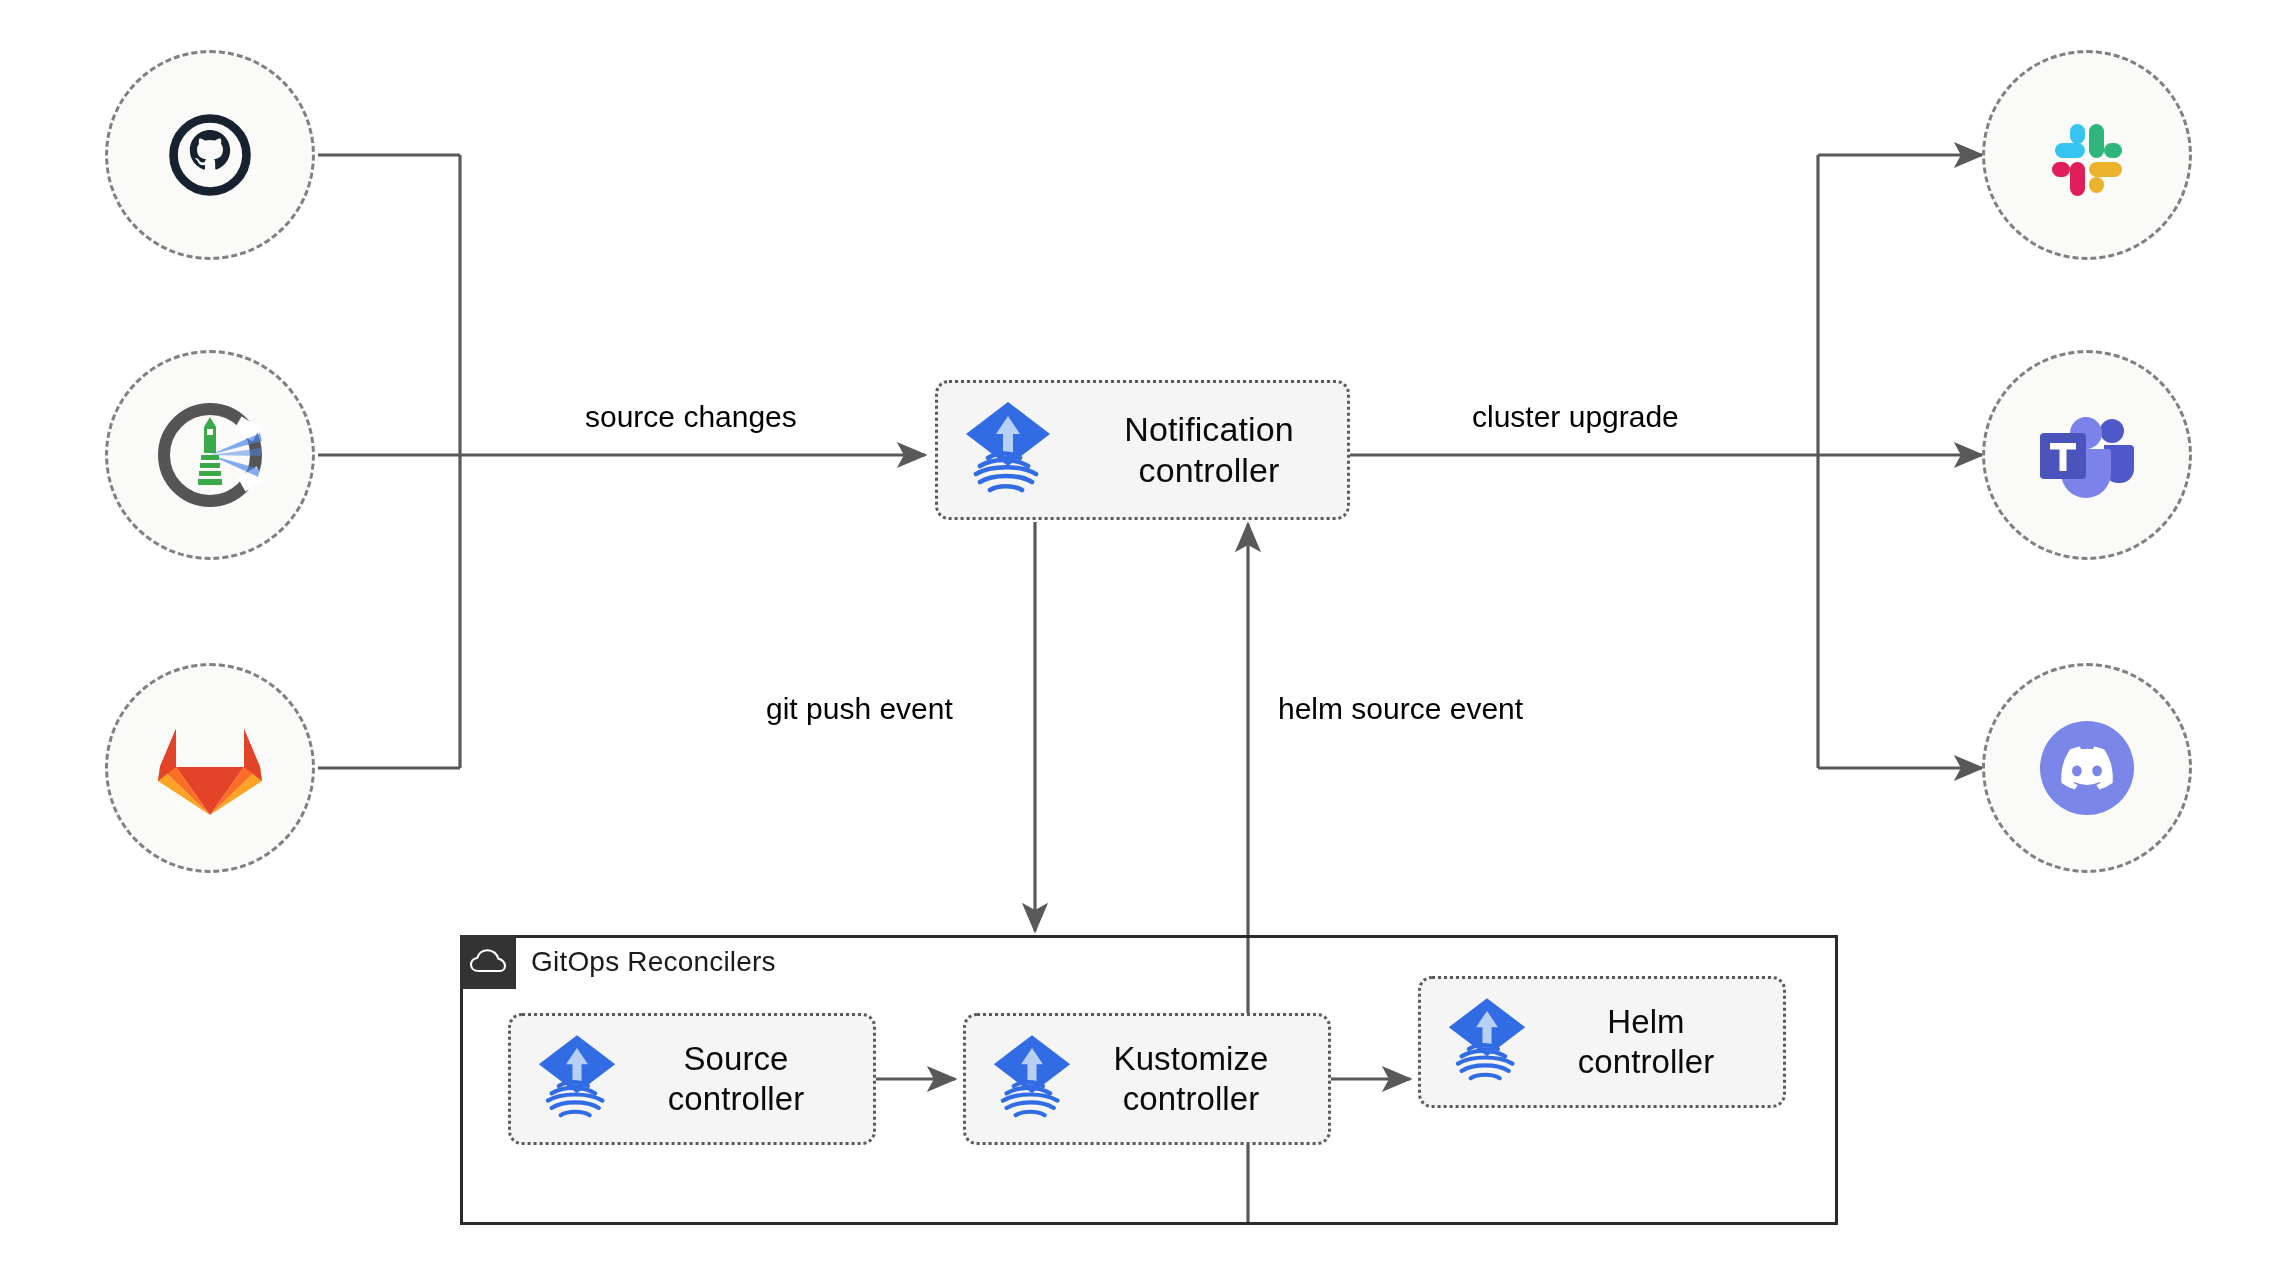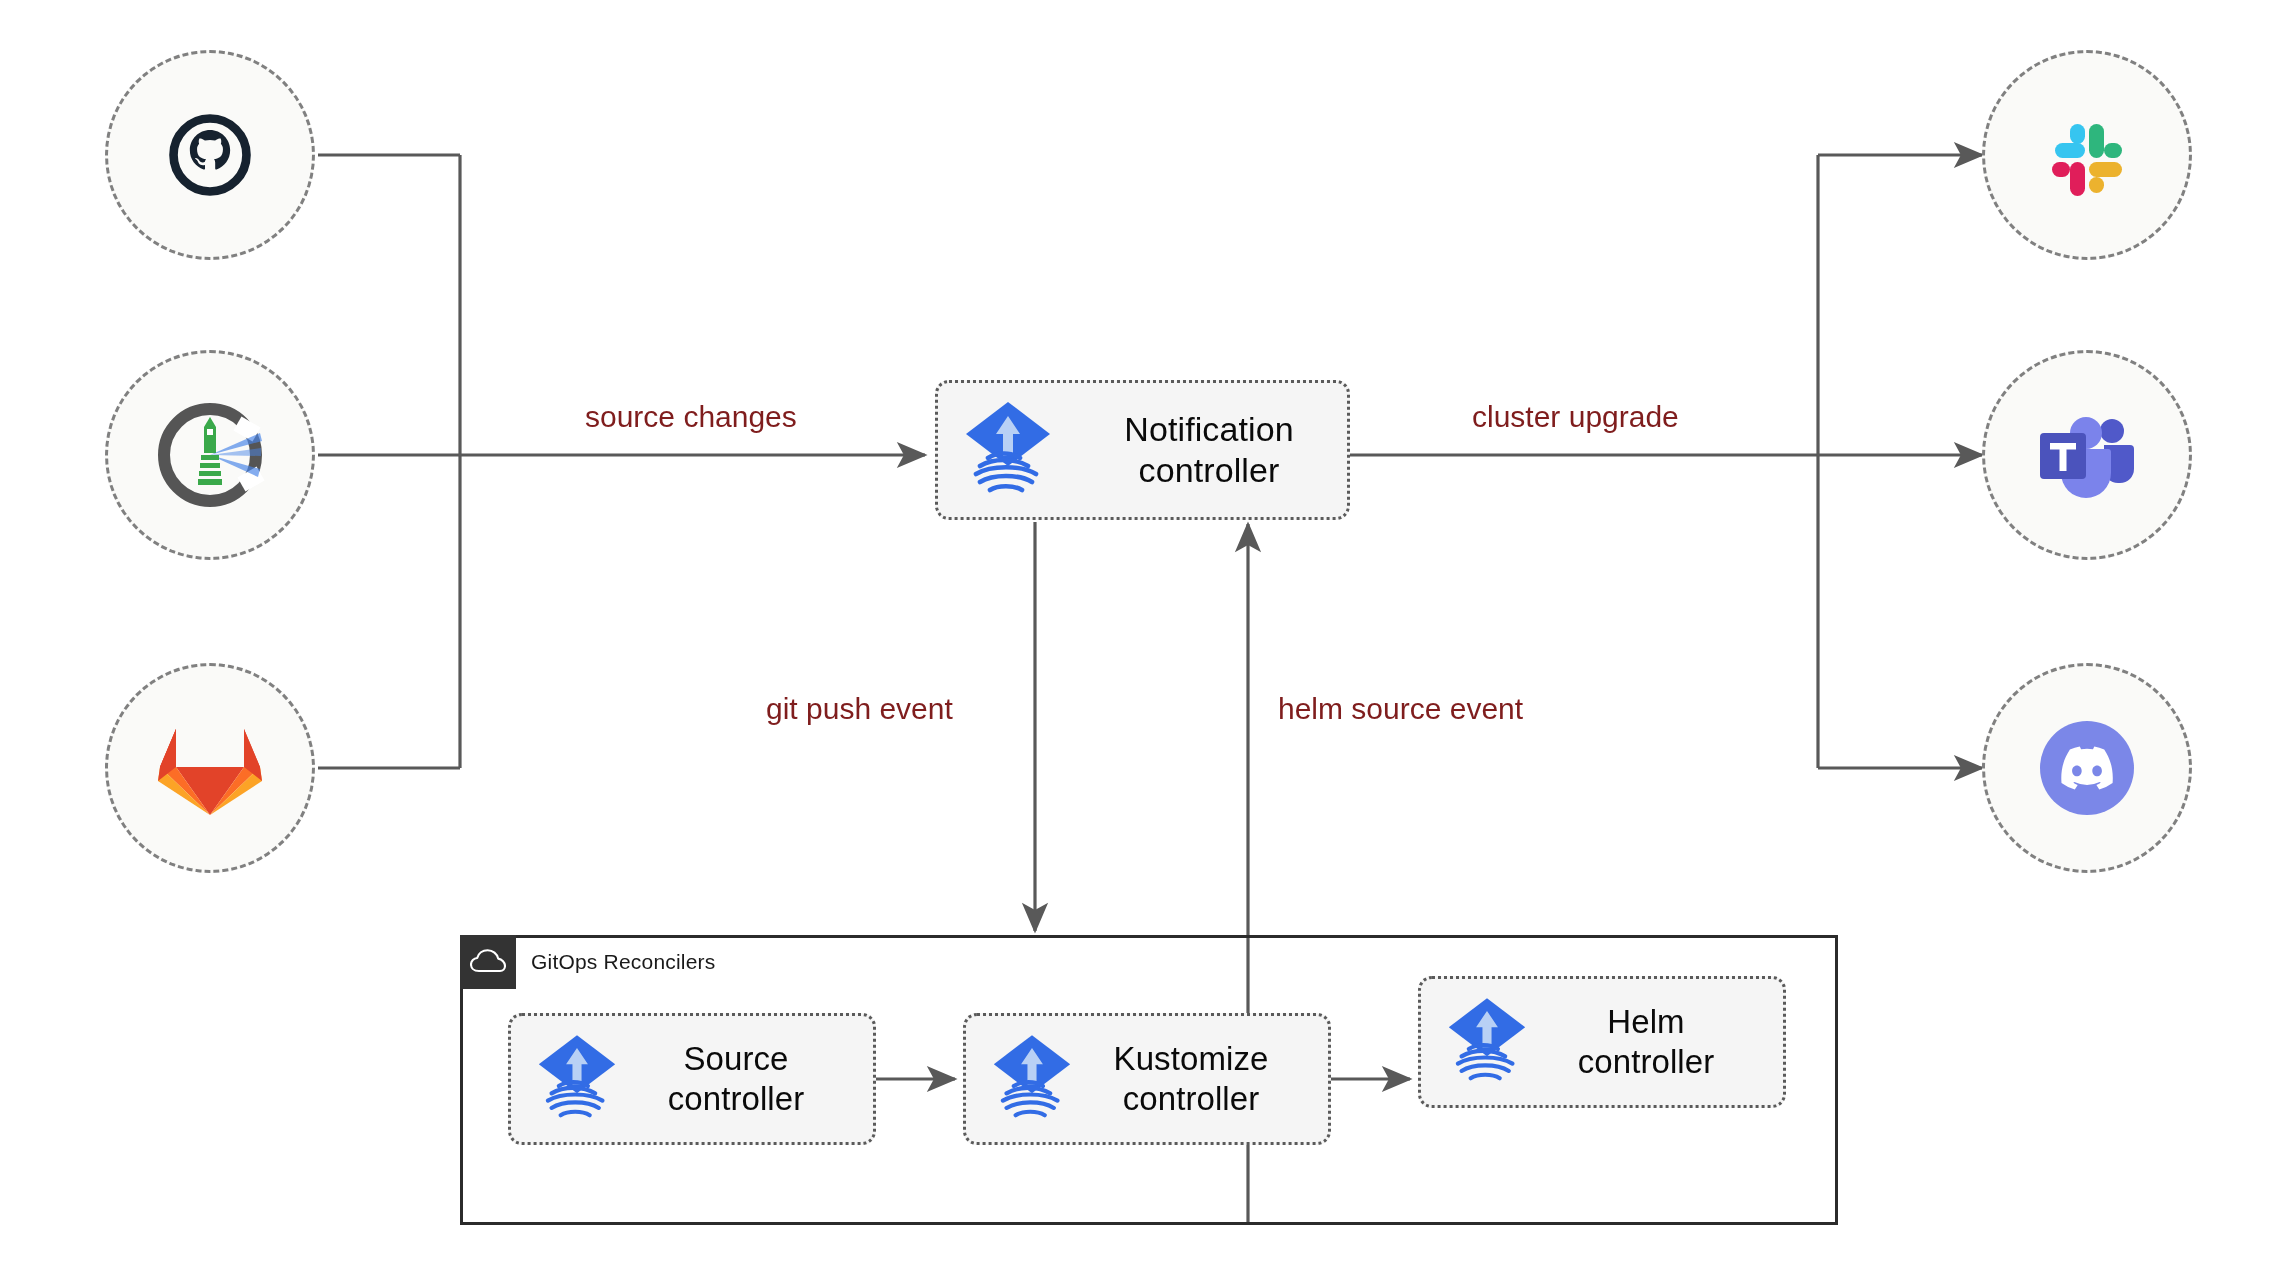--- a/index.html
+++ b/index.html
@@ -47,26 +47,26 @@
   }
   #reconcilers-header{
     position:absolute;left:460px;top:935px;height:54px;
     display:flex;align-items:center;
   }
   #reconcilers-badge{
     width:56px;height:54px;background:#333333;
     display:flex;align-items:center;justify-content:center;
   }
   #reconcilers-title{
-    margin-left:15px;font-size:21px;color:#1a1a1a;letter-spacing:.2px;
+    margin-left:15px;font-size:28px;color:#1a1a1a;letter-spacing:.2px;
   }
 
   
   .edge-label{
-    position:absolute;color:#7f1d1d;font-size:30px;white-space:nowrap;
+    position:absolute;color:#000000;font-size:30px;white-space:nowrap;
   }
   #label-source-changes{left:585px;top:400px;}
   #label-cluster-changes{left:1472px;top:400px;}
   #label-git-push{left:766px;top:692px;}
   #label-helm-upgrade{left:1278px;top:692px;}
 </style>
 </head>
 <body>
 
 <div id="stage">

